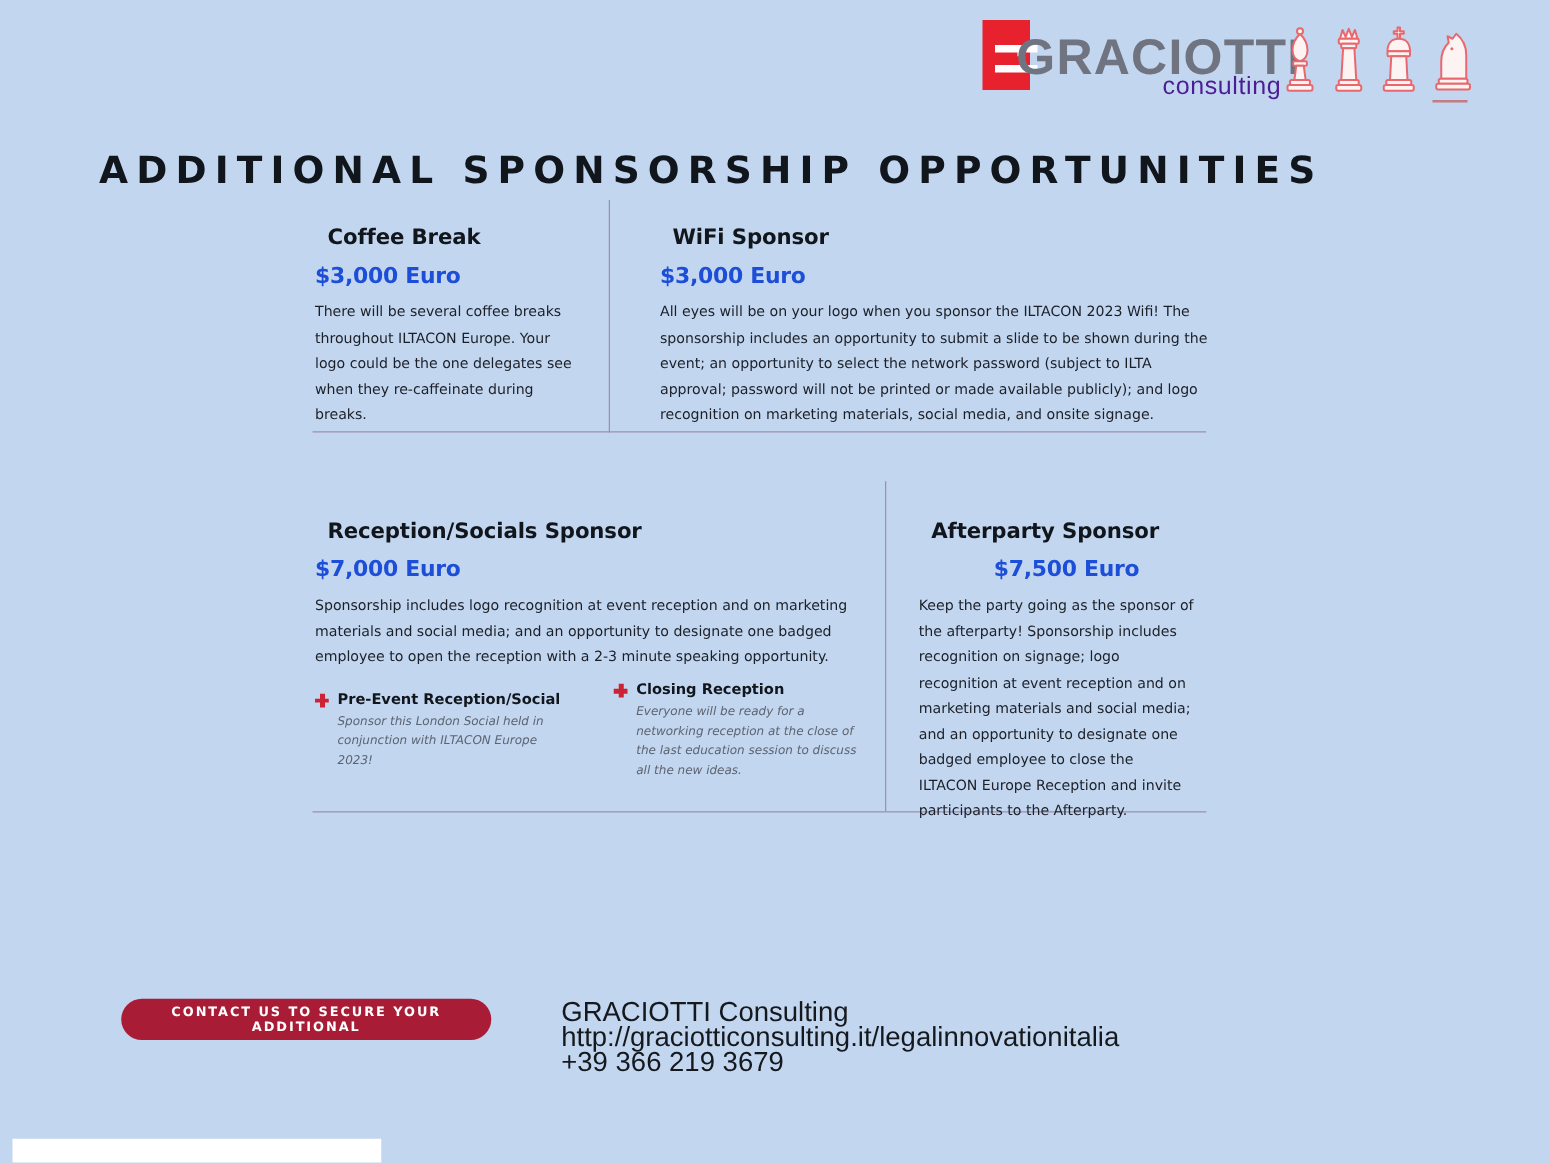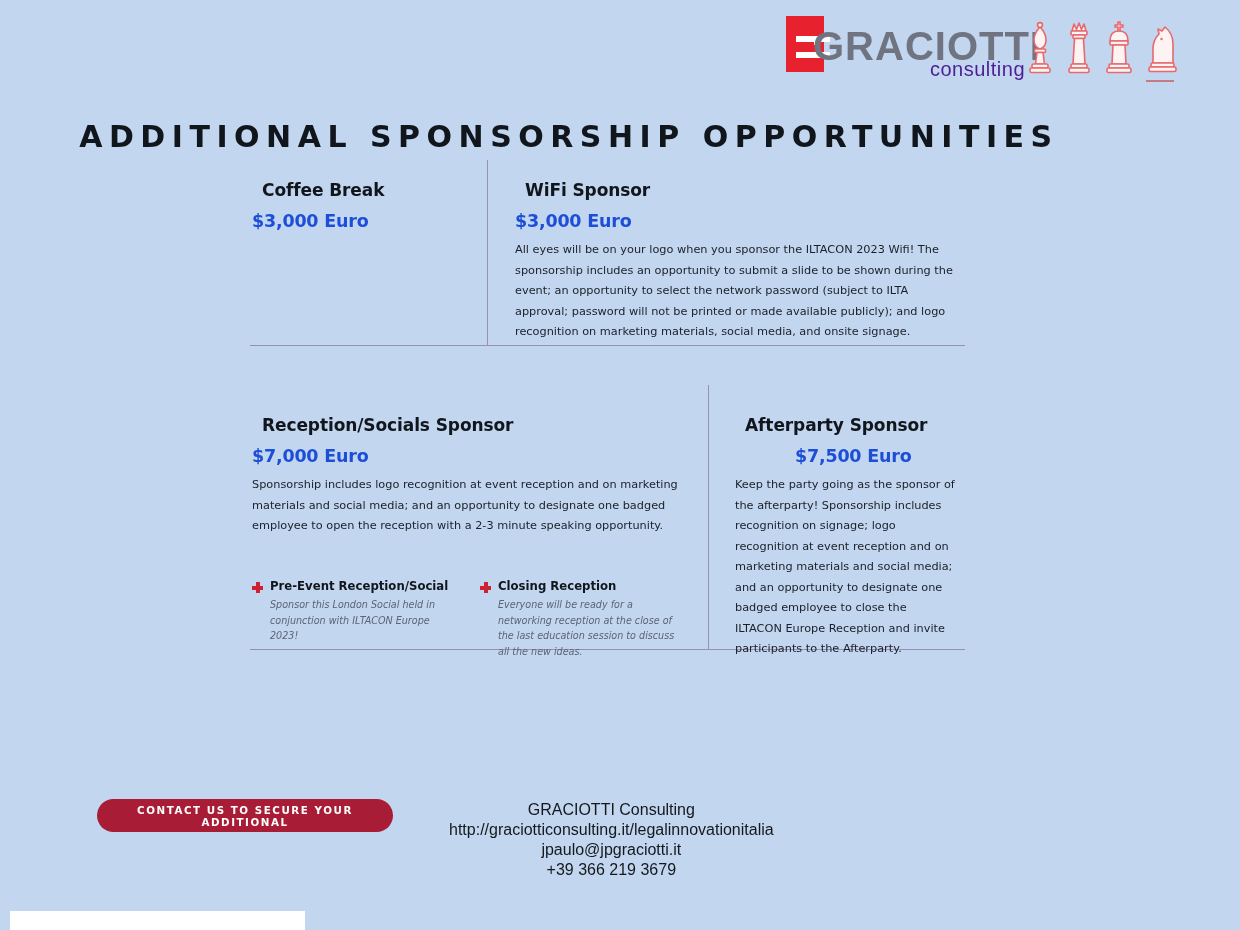--- a/index.html
+++ b/index.html
@@ -144,32 +144,33 @@
   .price.indent { margin-left: 60px; }
   .body-text {
     margin: 0;
     font-family: "DejaVu Sans", sans-serif;
     font-size: 11.3px;
     line-height: 20.5px;
     color: #1b1f27;
   }
 
   #card-coffee     { left: 252px; top: 170px; width: 212px; }
-  #card-wifi       { left: 515px; top: 170px; width: 440px; }
+  #card-wifi       { left: 528px; top: 170px; width: 440px; }
   #card-reception  { left: 252px; top: 405px; width: 442px; }
   #card-afterparty { left: 735px; top: 405px; width: 222px; }
 
   
   .subitems {
     position: absolute;
     left: 252px;
-    top: 579px;
+    top: 544px;
     width: 450px;
     display: flex;
-    gap: 21px;
+    gap: 32px;
+    align-items: center;
   }
   .subitem { width: 207px; }
   .subitem-head {
     display: flex;
     align-items: flex-start;
     gap: 7px;
   }
   .plus-icon {
     position: relative;
     width: 11px;
@@ -217,24 +218,23 @@
     font-size: 10.3px;
     letter-spacing: 1.55px;
     cursor: pointer;
     padding: 0;
   }
   .contact-block {
     position: absolute;
     left: 449px;
     top: 800px;
     font-family: "Liberation Sans", sans-serif;
-    font-size: 16px;
+    font-size: 22px;
     line-height: 20px;
     color: #15181d;
-    text-align: center;
   }
   .contact-block div { white-space: nowrap; }
 
   .bottom-strip {
     position: absolute;
     left: 10px;
     top: 911px;
     width: 295px;
     height: 19px;
     background: #ffffff;
@@ -295,20 +295,21 @@
 <h1 class="page-title">ADDITIONAL SPONSORSHIP OPPORTUNITIES</h1>
 
 <div class="div-h" id="divider-h-top"></div>
 <div class="div-h" id="divider-h-bot"></div>
 <div class="div-v" id="divider-v-top"></div>
 <div class="div-v" id="divider-v-bot"></div>
 
 <div class="card" id="card-coffee">
   <h3>Coffee Break</h3>
   <div class="price">$3,000 Euro</div>
+  <p class="body-text">There will be several coffee breaks throughout ILTACON Europe.  Your logo could be the one delegates see when they re-caffeinate during breaks.</p>
 </div>
 
 <div class="card" id="card-wifi">
   <h3>WiFi Sponsor</h3>
   <div class="price">$3,000 Euro</div>
   <p class="body-text">All eyes will be on your logo when you sponsor the ILTACON 2023 Wifi! The sponsorship includes an opportunity to submit a slide to be shown during the event; an opportunity to select the network password (subject to ILTA approval; password will not be printed or made available publicly); and logo recognition on marketing materials, social media, and onsite signage.</p>
 </div>
 
 <div class="card" id="card-reception">
   <h3>Reception/Socials Sponsor</h3>
@@ -337,17 +338,16 @@
     </div>
     <p class="subitem-desc">Everyone will be ready for a networking reception at the close of the last education session to discuss all the new ideas.</p>
   </div>
 </div>
 
 <button class="cta-button">CONTACT US TO SECURE YOUR ADDITIONAL</button>
 
 <div class="contact-block">
   <div>GRACIOTTI Consulting</div>
   <div>http://graciotticonsulting.it/legalinnovationitalia</div>
-  <div>jpaulo@jpgraciotti.it</div>
   <div>+39 366 219 3679</div>
 </div>
 
 <div class="bottom-strip"></div>
 
 </body></html>

